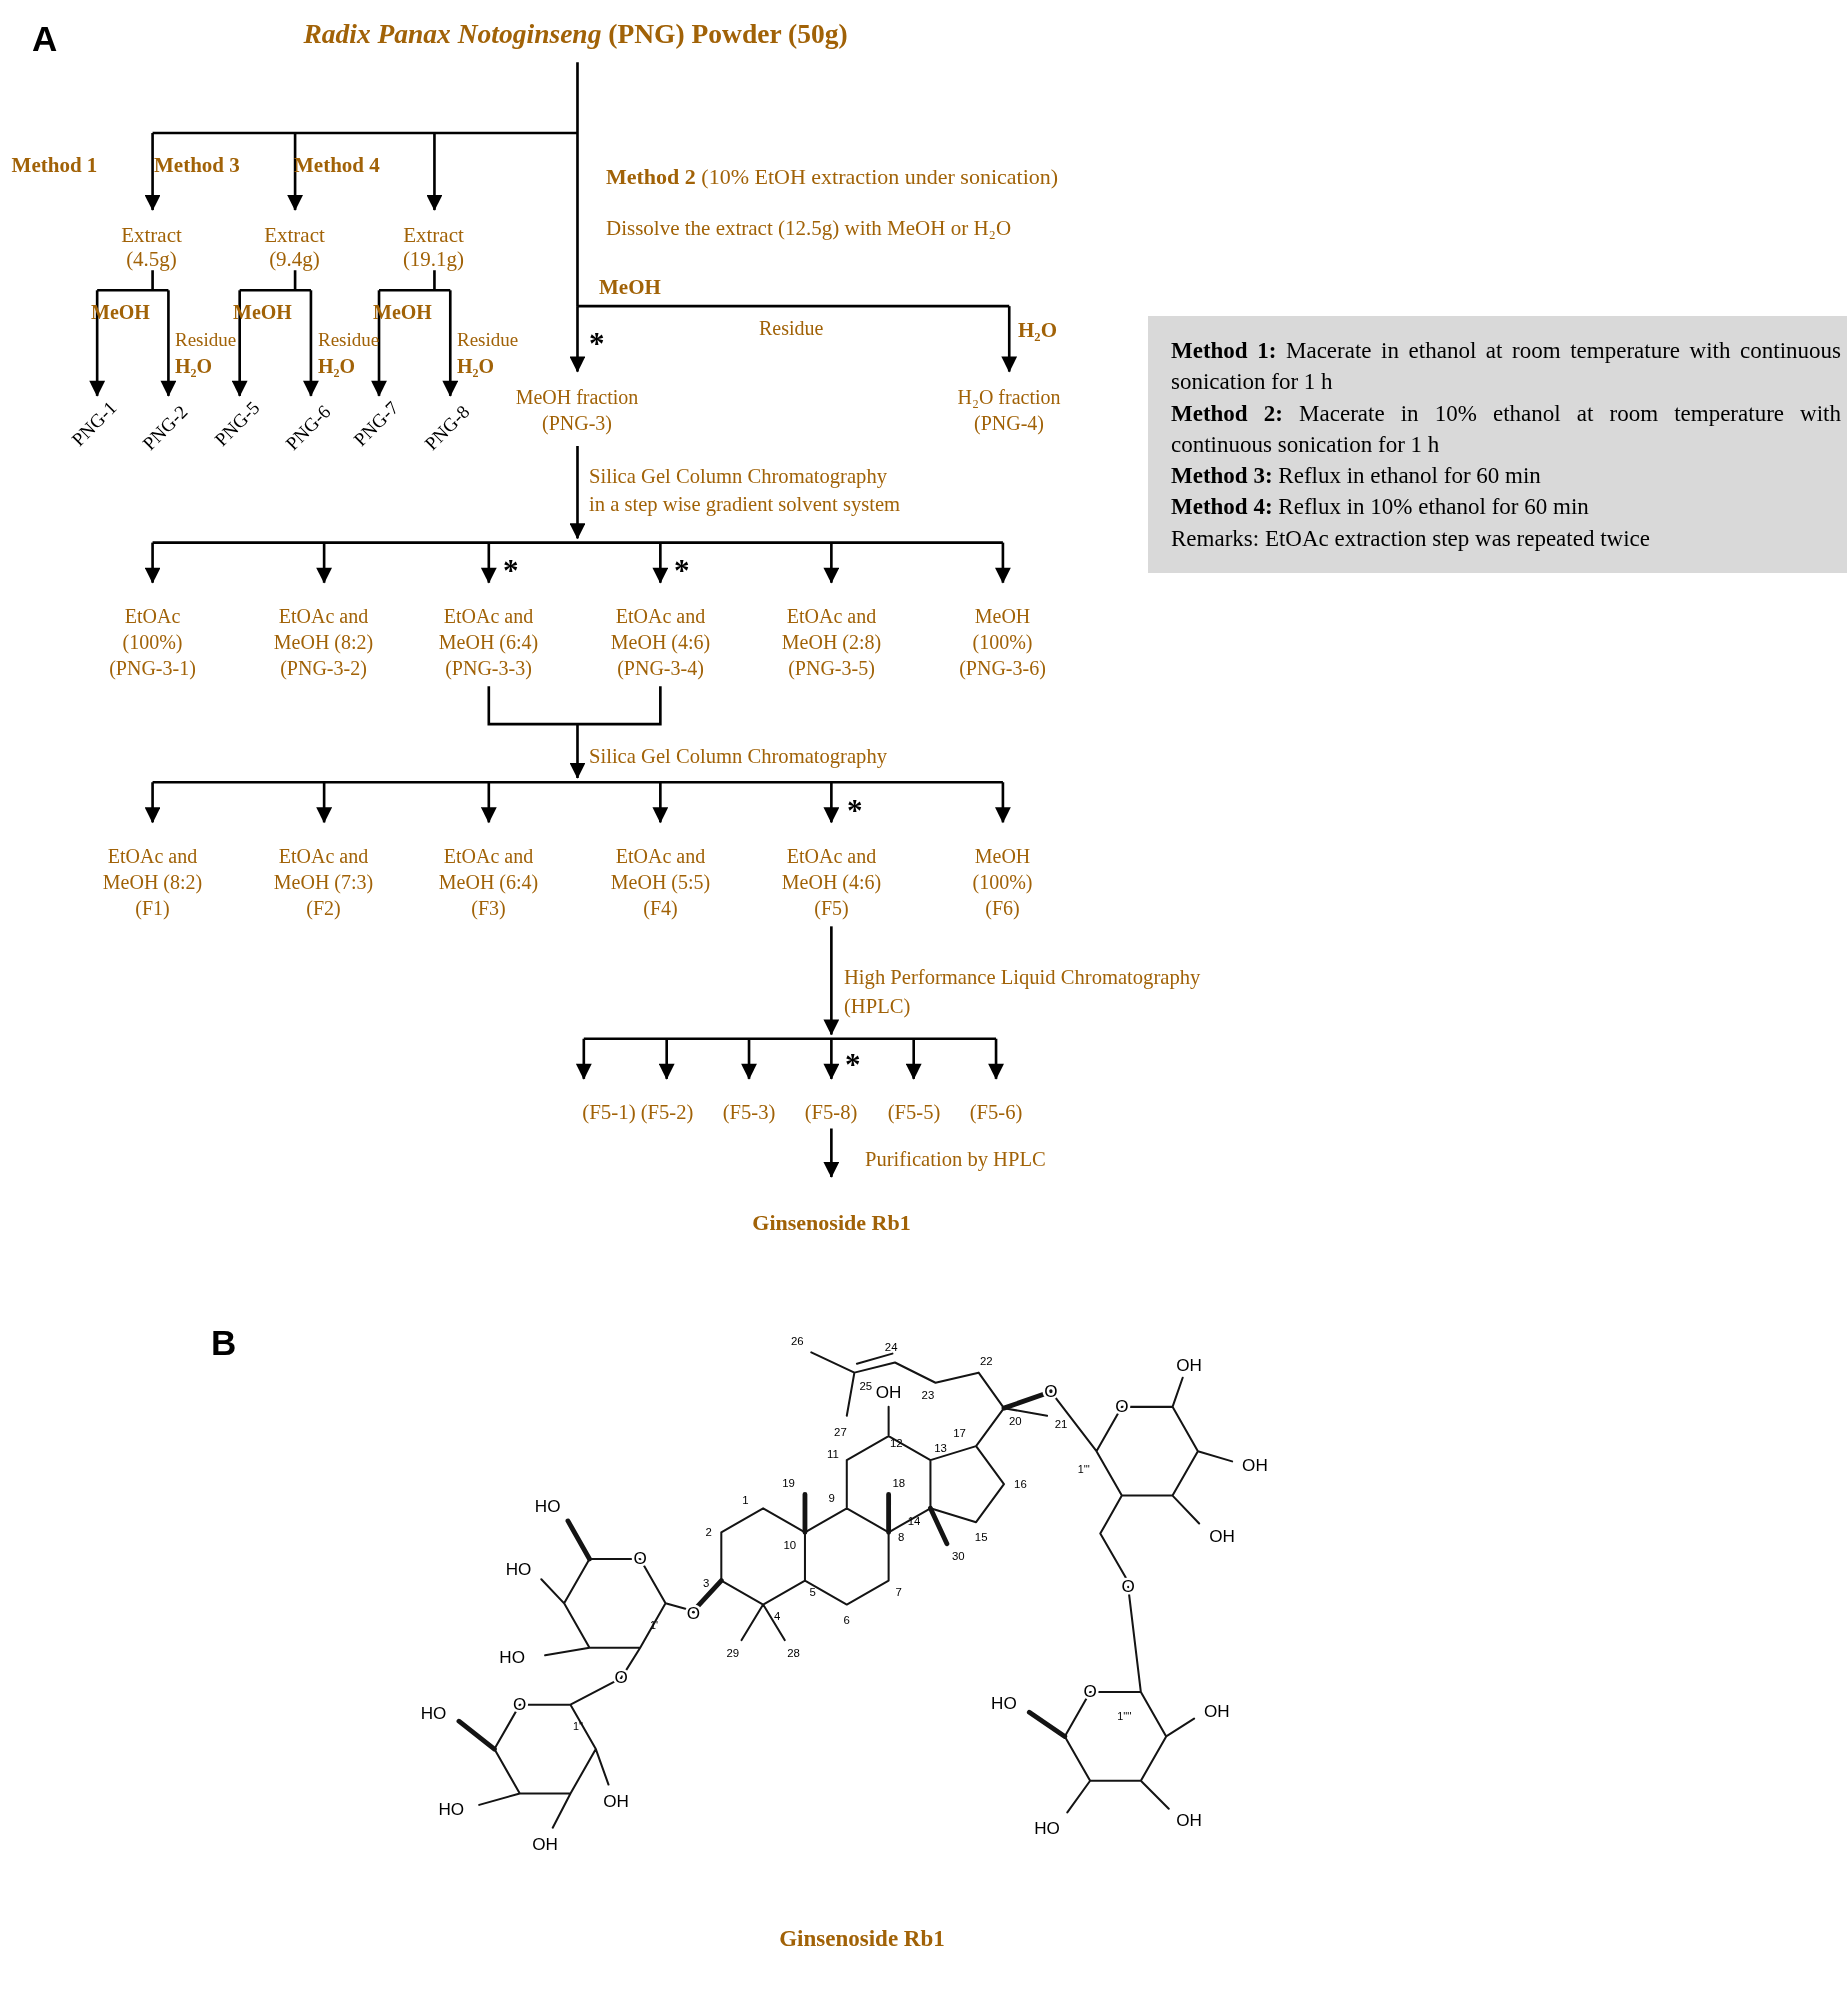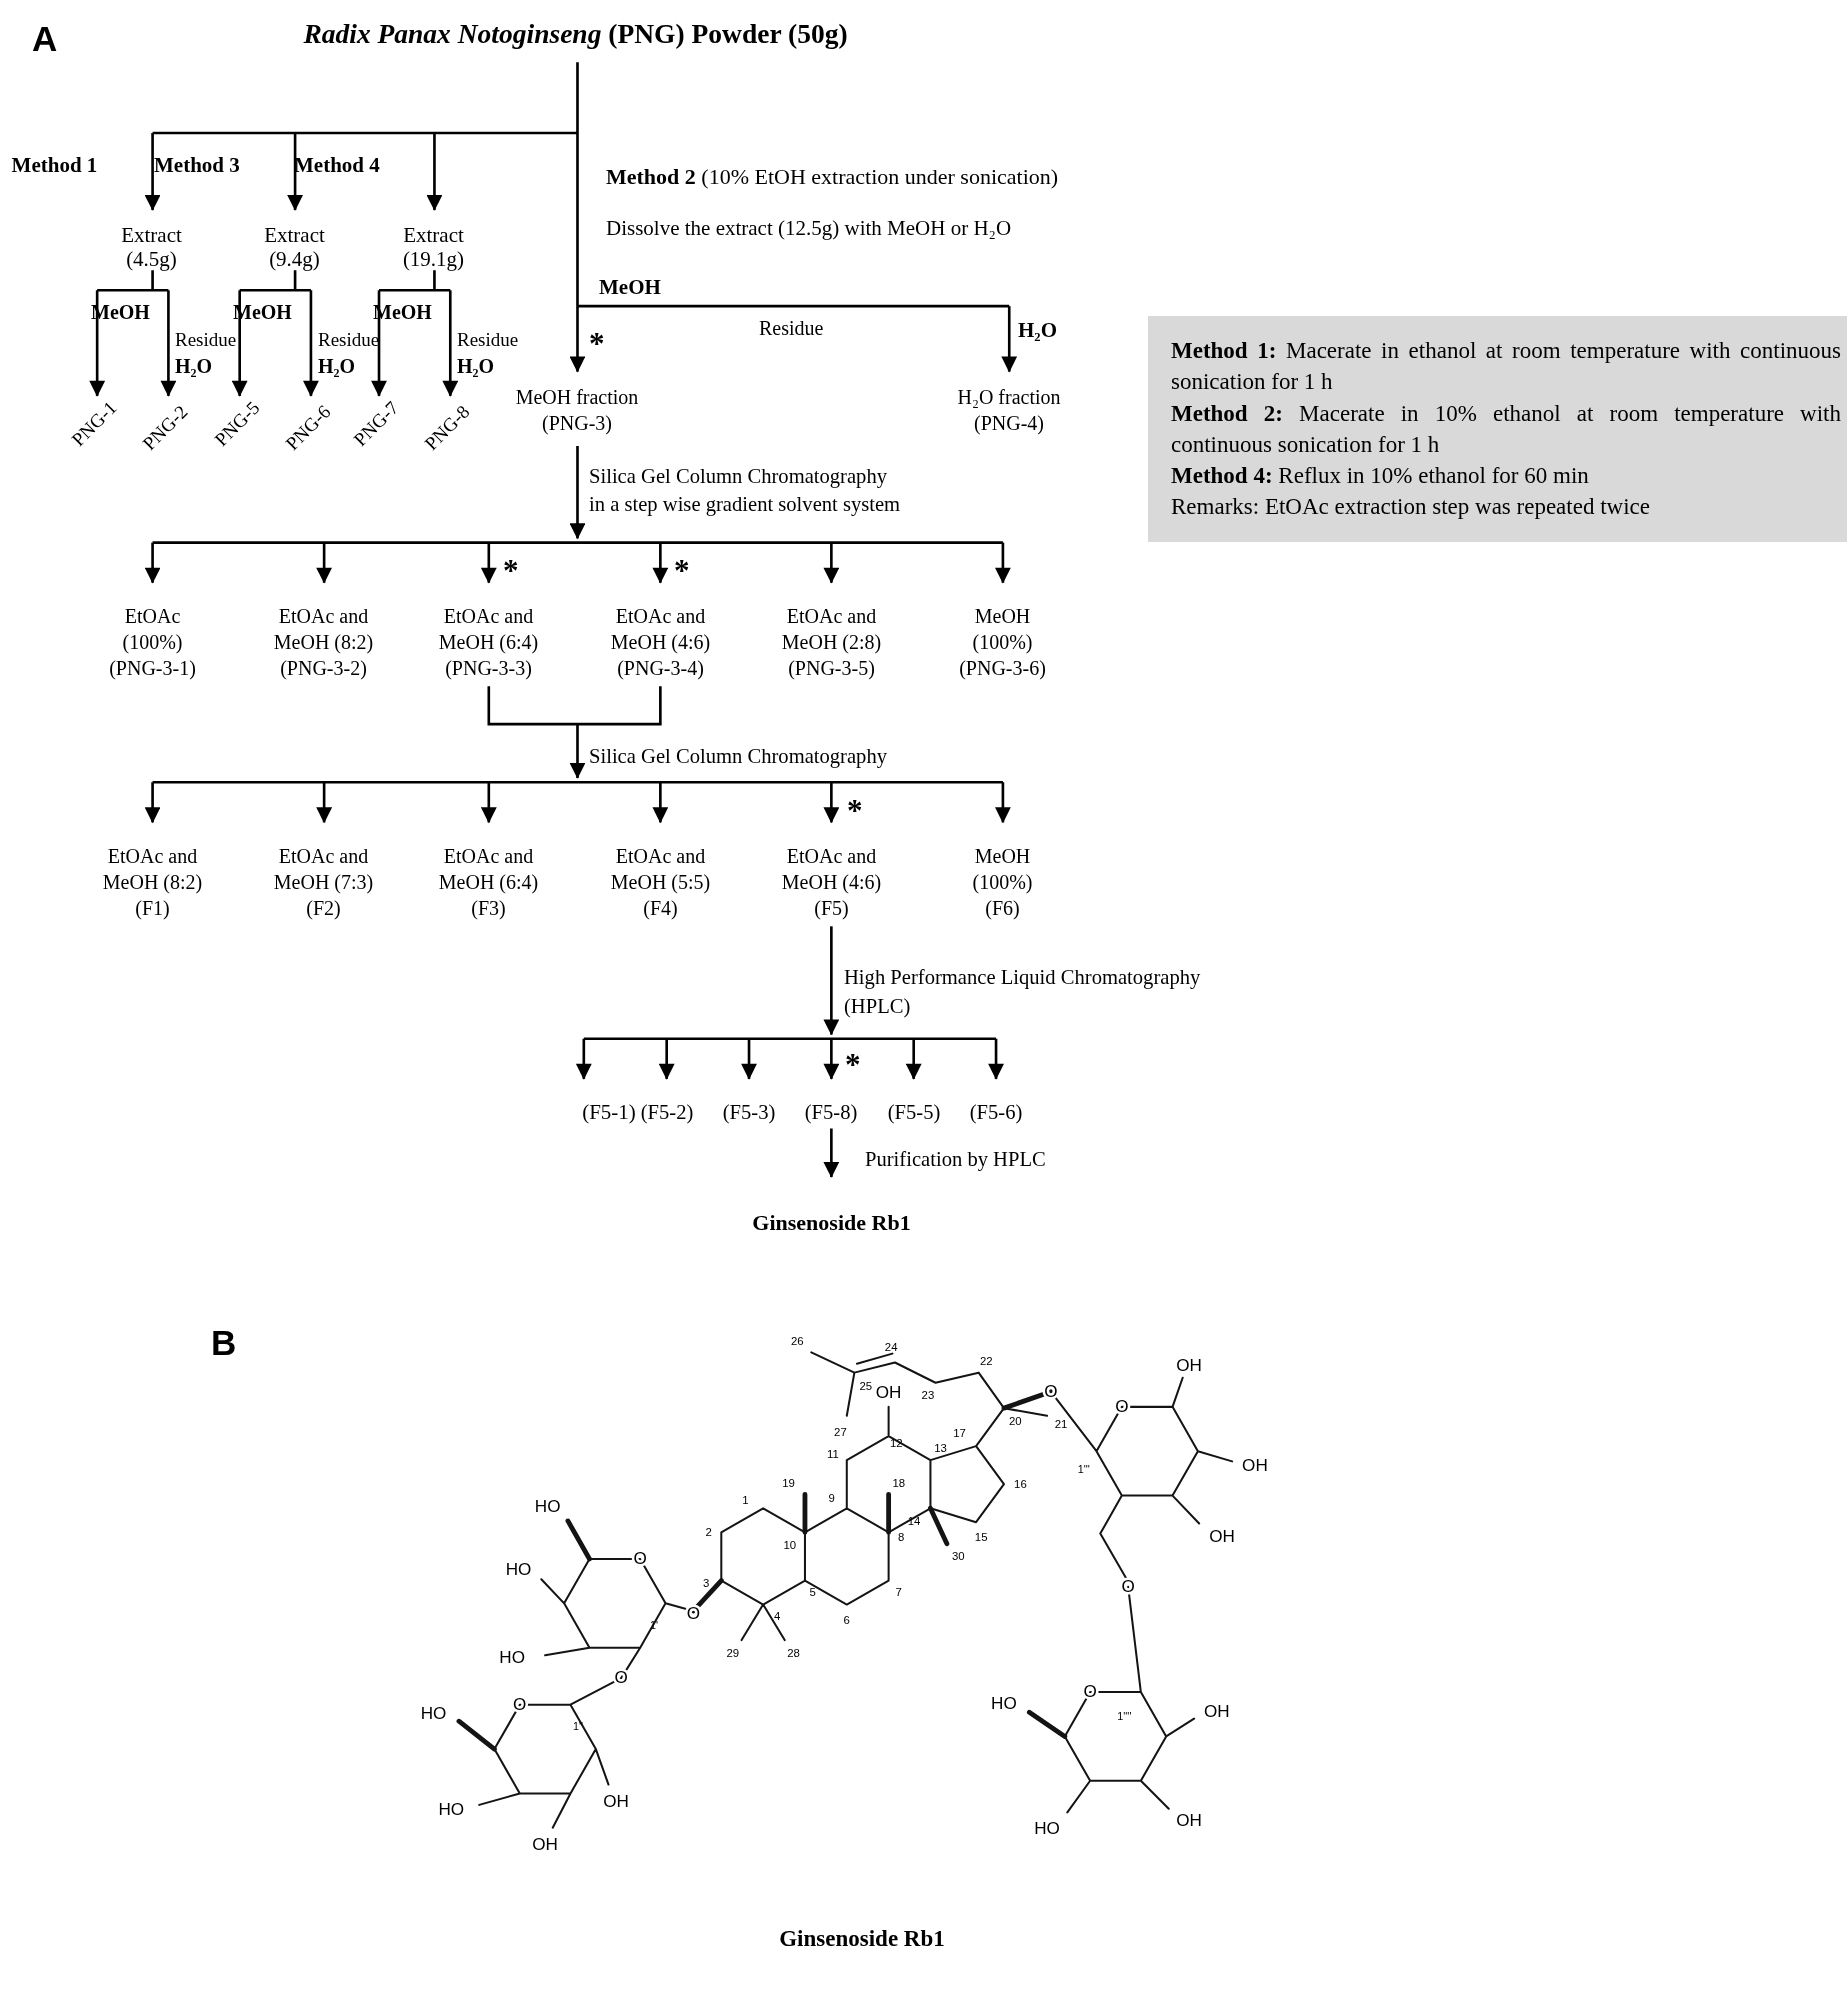--- a/index.html
+++ b/index.html
@@ -1,19 +1,19 @@
 <!DOCTYPE html>
 <html style="font-size:8.4px"><head>
 <meta charset="utf-8">
 <style>
   *{margin:0;padding:0;box-sizing:border-box}
   html,body{width:1848px;height:1995px}
   body{background:#ffffff;color:#000;font-family:"Liberation Serif",serif;position:relative;overflow:hidden}
   .abs{position:absolute}
-  .fl{position:absolute;font-size:20px;line-height:26px;color:#000000}
+  .fl{position:absolute;font-size:20px;line-height:26px;color:#a16207}
   .ctr{text-align:center}
   .rt{text-align:left}
   .b{font-weight:bold}
   .it{font-style:italic}
   .panel-label{position:absolute;font-family:"Liberation Sans",sans-serif;font-weight:bold;font-size:35px}
   .ast{position:absolute;font-size:31px;font-weight:bold;line-height:31px}
   .png-rot{position:absolute;width:74px;height:21px;font-size:19px;display:flex;align-items:center;justify-content:center;transform:rotate(-45deg)}
   .methods-box{position:absolute;left:1148px;top:316px;width:716px;background:#d9d9d9;padding:19px 23px;font-size:23px;line-height:1.36}
   .methods-box p{margin:0;text-align:justify}
   .fline{stroke:#000;stroke-width:5;fill:none}
@@ -221,20 +221,21 @@
 <div class="fl ctr" style="left:778px;top:1099px;width:106px;font-size:20.6px">(F5-8)</div>
 <div class="fl ctr" style="left:861px;top:1099px;width:106px;font-size:20.6px">(F5-5)</div>
 <div class="fl ctr" style="left:943px;top:1099px;width:106px;font-size:20.6px">(F5-6)</div>
 
 <div class="fl" style="left:865px;top:1146px;font-size:20.6px">Purification by HPLC</div>
 <div class="fl ctr b" style="left:726px;top:1210px;width:211px;font-size:22px">Ginsenoside Rb1</div>
 
 <div class="methods-box">
   <p><b>Method 1:</b> <span>Macerate in ethanol at room temperature with continuous sonication for 1 h</span></p>
   <p><b>Method 2:</b> <span>Macerate in 10% ethanol at room temperature with continuous sonication for 1 h</span></p>
+  <p><b>Method 3:</b> <span>Reflux in ethanol for 60 min</span></p>
   <p><b>Method 4:</b> <span>Reflux in 10% ethanol for 60 min</span></p>
   <p><span>Remarks:</span> <span>EtOAc extraction step was repeated twice</span></p>
 </div>
 
 <div class="panel-label" style="left:211px;top:1323px">B</div>
 
 <svg class="abs" style="left:355px;top:1318px" width="1014" height="596" viewBox="0 0 800 470">
   <g>
     <path class="bond" d="M322 150 L289 169 L289 207 L322 226 L355 207 L355 169 Z
       M355 207 L388 226 L421 207 L421 169 L388 150 L355 169

